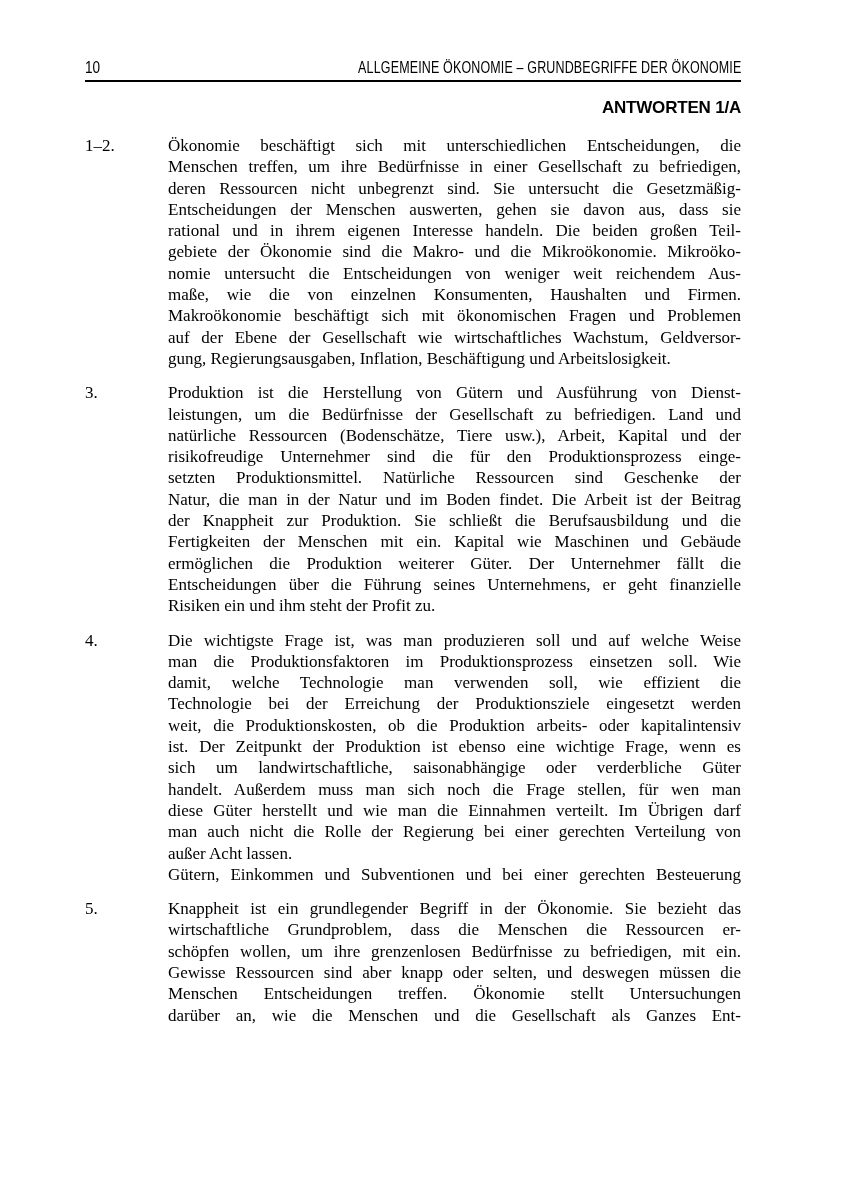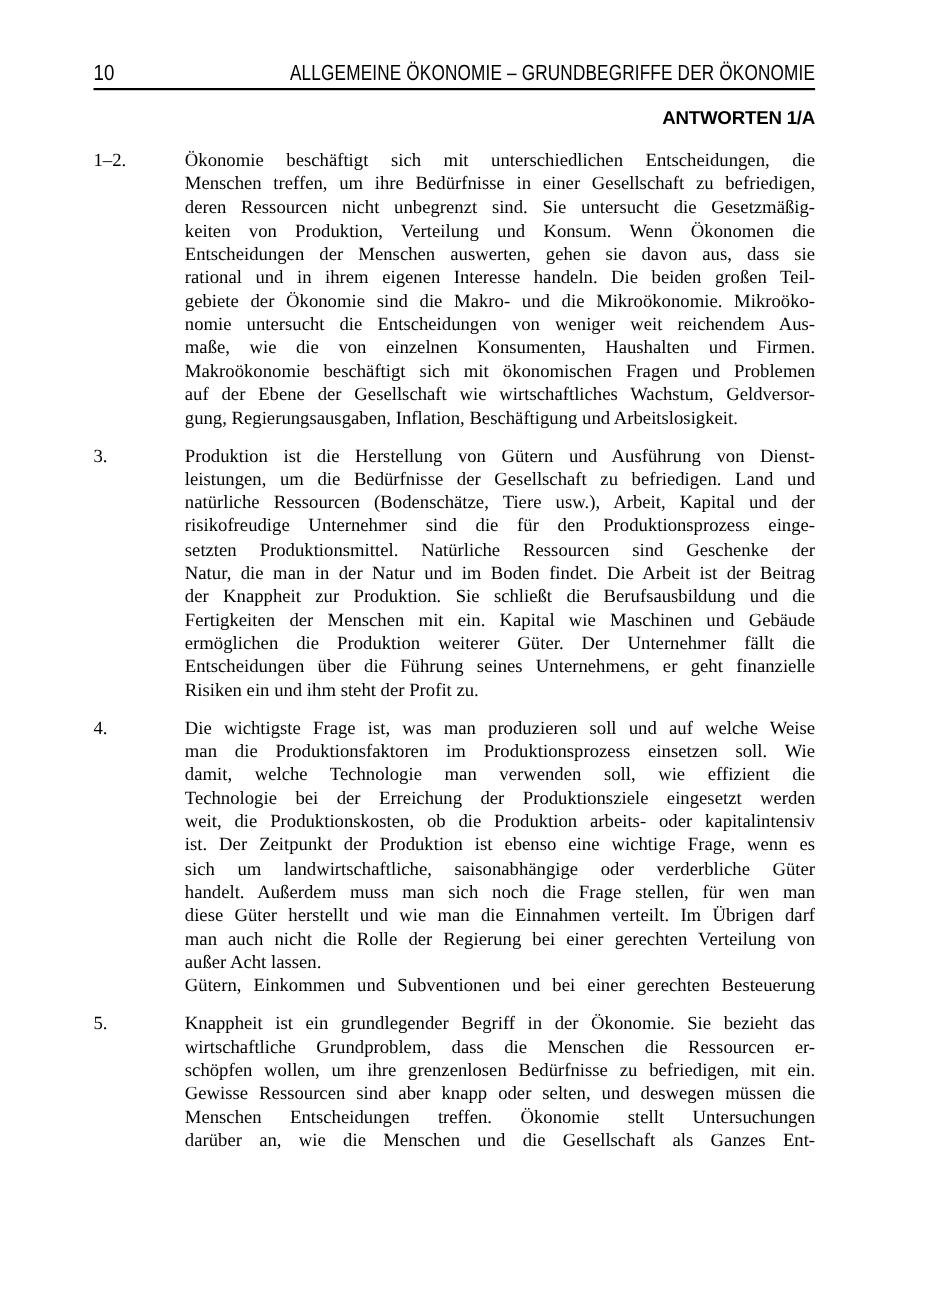--- a/index.html
+++ b/index.html
@@ -23,21 +23,21 @@
   }
   
   .page-header {
     display: flex;
     justify-content: space-between;
     align-items: flex-end;
     padding-top: 59px;
     padding-bottom: 4px;
     border-bottom: 2px solid #000000;
     font-family: "Liberation Sans", sans-serif;
-    font-size: 20px;
+    font-size: 16px;
     line-height: 17px;
     white-space: nowrap;
     text-align: right;
   }
   .page-num {
     display: inline-block;
     transform: scaleX(0.85);
     transform-origin: left center;
   }
   .running-head {
@@ -98,21 +98,20 @@
     <h1 class="title">ANTWORTEN 1/A</h1>
 
     <main class="answers">
 
       <section class="para">
         <div class="para-num">1–2.</div>
         <div class="para-text">
             <div class="line">Ökonomie beschäftigt sich mit unterschiedlichen Entscheidungen, die</div>
             <div class="line">Menschen treffen, um ihre Bedürfnisse in einer Gesellschaft zu befriedigen,</div>
             <div class="line">deren Ressourcen nicht unbegrenzt sind. Sie untersucht die Gesetzmäßig-</div>
-            <div class="line">keiten von Produktion, Verteilung und Konsum. Wenn Ökonomen die</div>
             <div class="line">Entscheidungen der Menschen auswerten, gehen sie davon aus, dass sie</div>
             <div class="line">rational und in ihrem eigenen Interesse handeln. Die beiden großen Teil-</div>
             <div class="line">gebiete der Ökonomie sind die Makro- und die Mikroökonomie. Mikroöko-</div>
             <div class="line">nomie untersucht die Entscheidungen von weniger weit reichendem Aus-</div>
             <div class="line">maße, wie die von einzelnen Konsumenten, Haushalten und Firmen.</div>
             <div class="line">Makroökonomie beschäftigt sich mit ökonomischen Fragen und Problemen</div>
             <div class="line">auf der Ebene der Gesellschaft wie wirtschaftliches Wachstum, Geldversor-</div>
             <div class="line last">gung, Regierungsausgaben, Inflation, Beschäftigung und Arbeitslosigkeit.</div>
           </div>
       </section>

